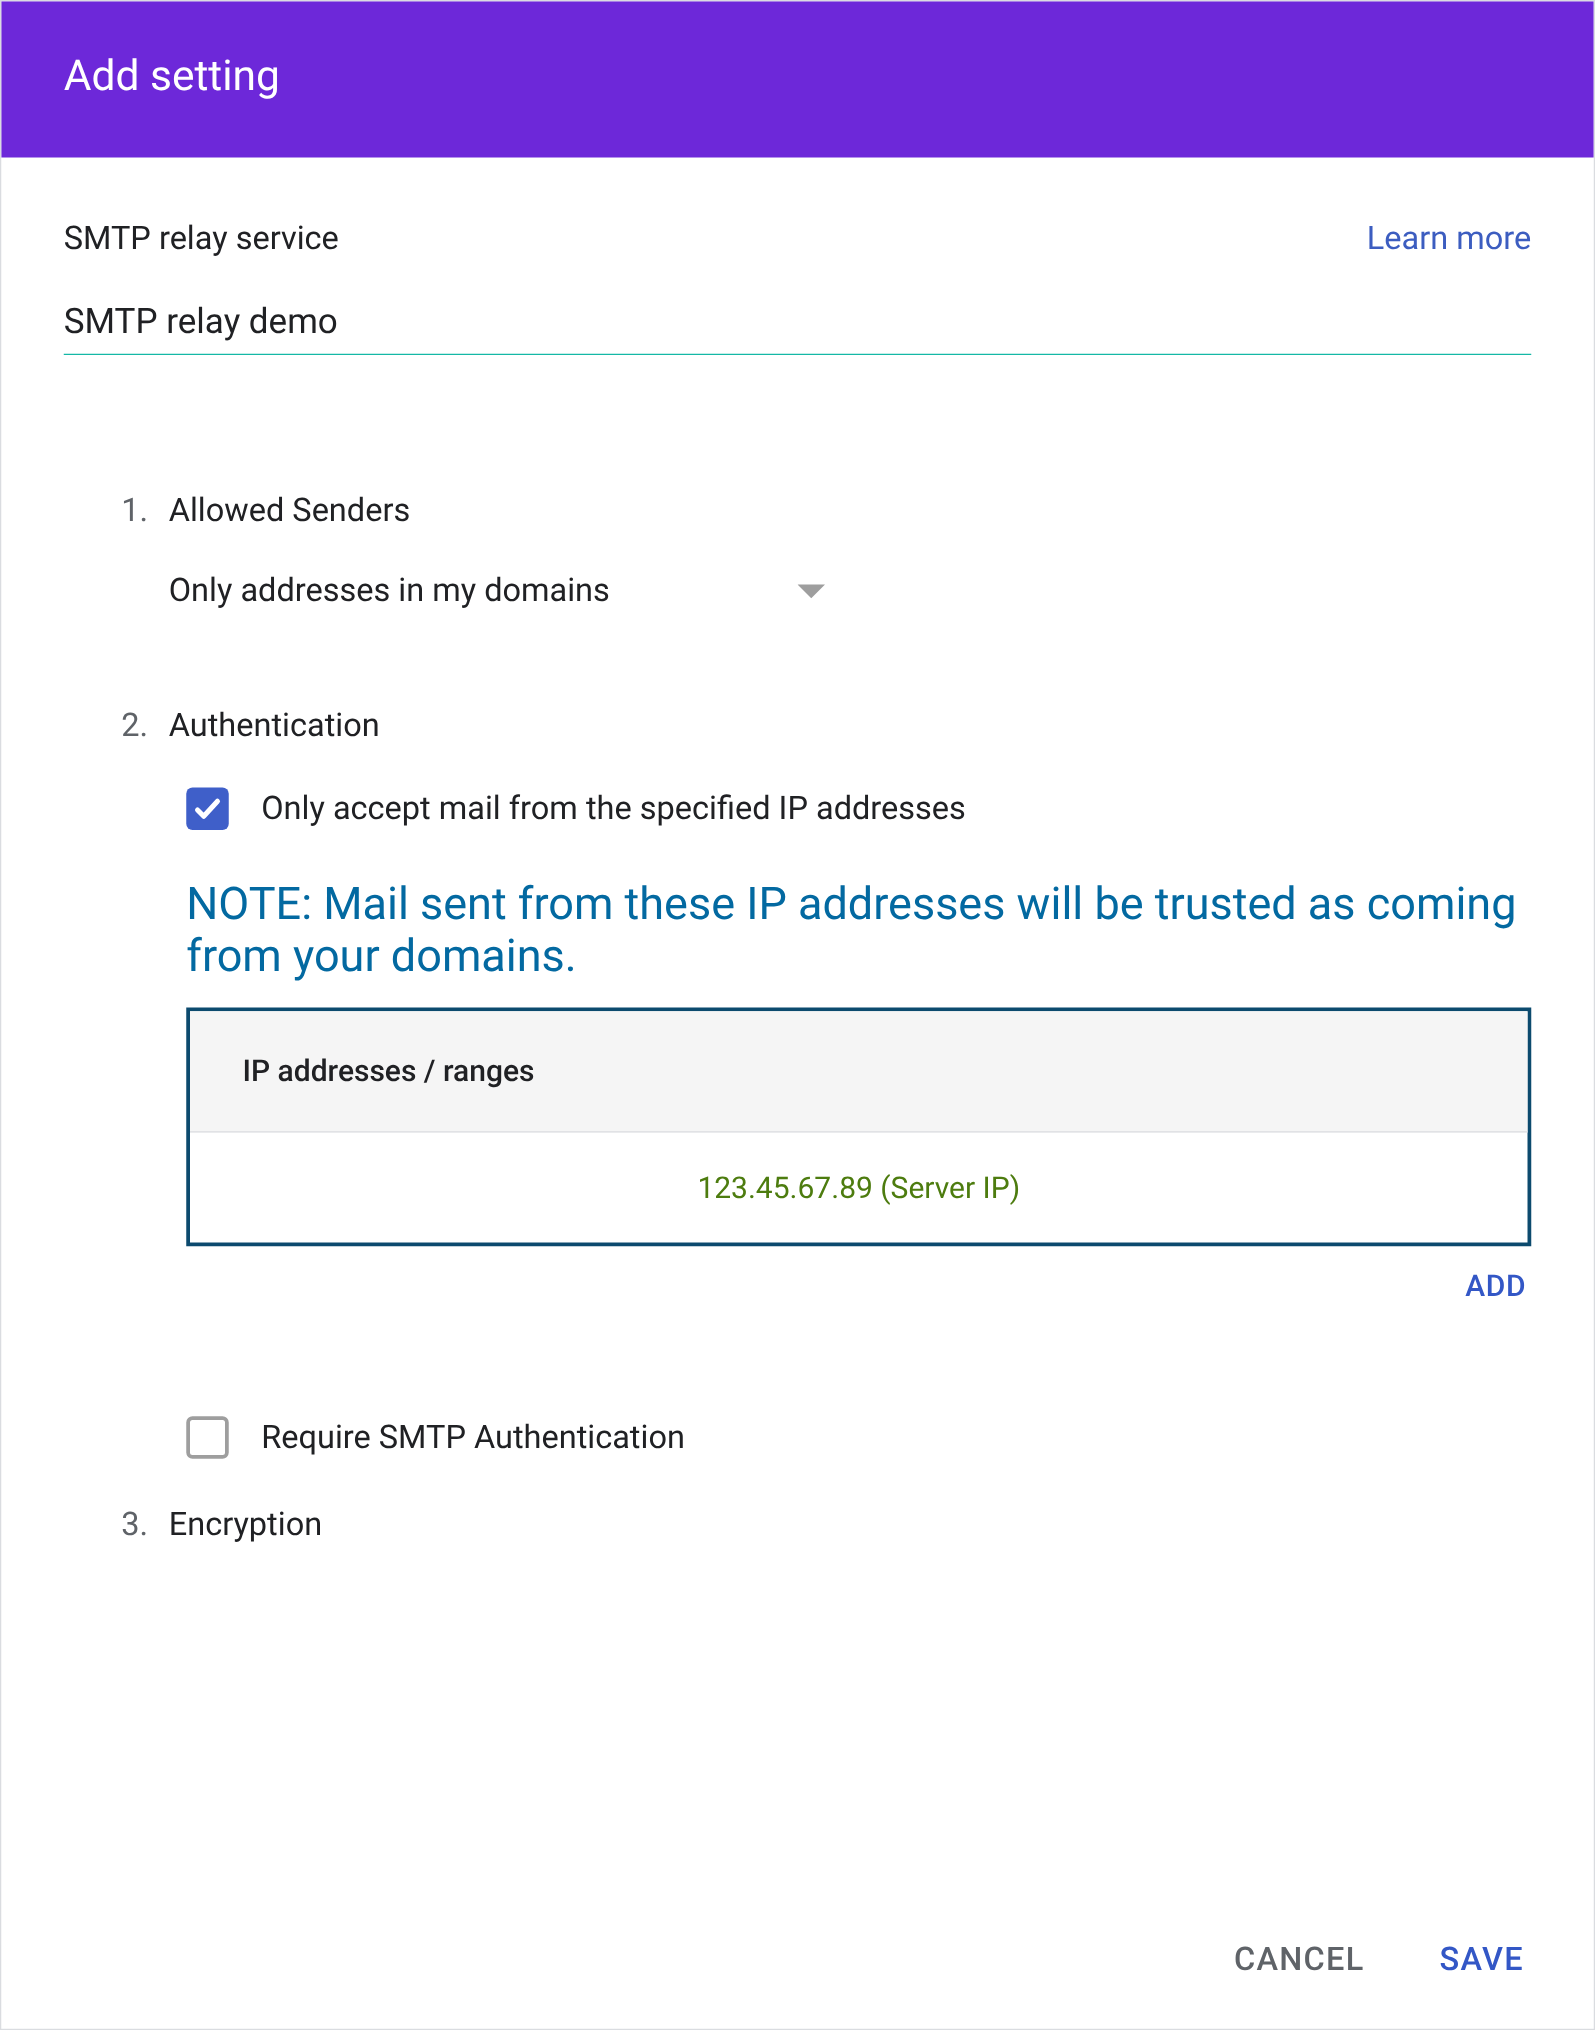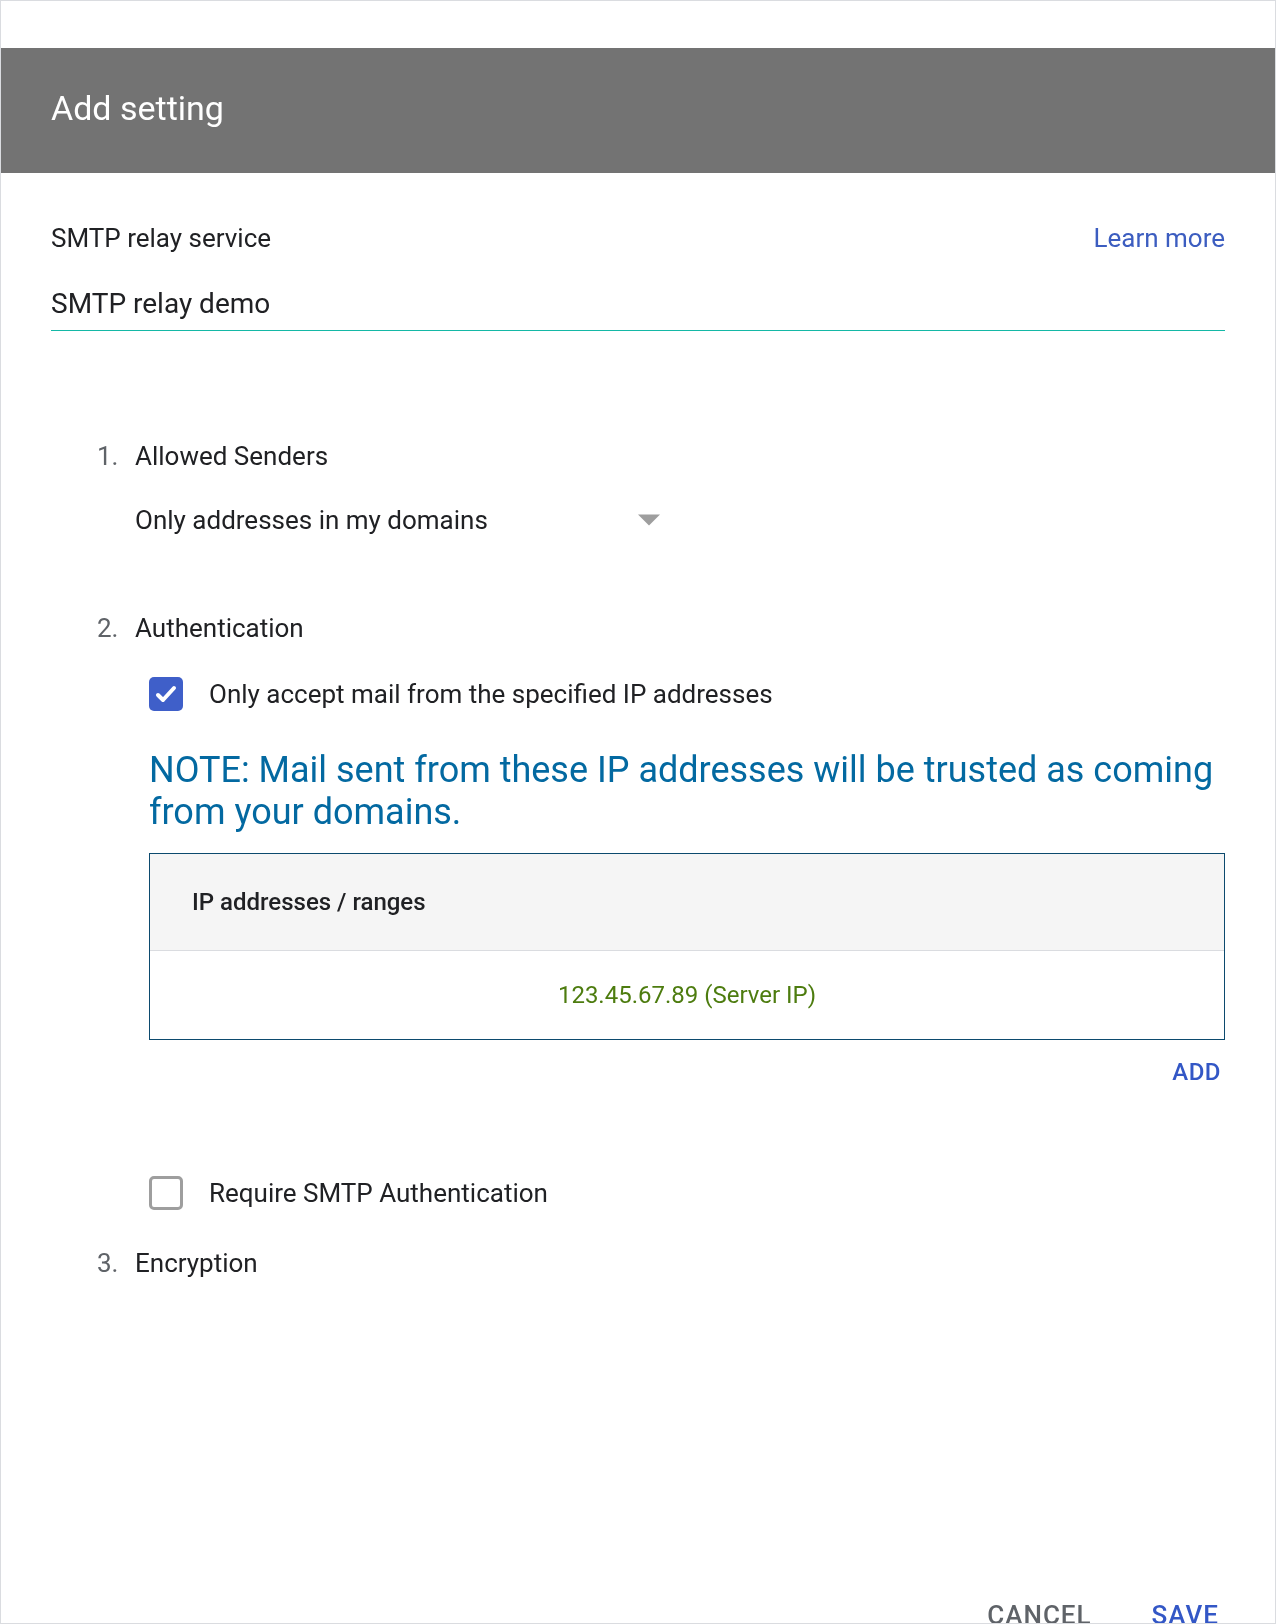--- a/index.html
+++ b/index.html
@@ -9,24 +9,23 @@
     }
     body {
       font-family: 'Roboto', 'Helvetica Neue', Arial, sans-serif;
       background: #fff;
       color: #202124;
       width: 1276px;
       height: 1624px;
       border: 1px solid #dadce0;
     }
     .header {
-      background: #737373;
+      background: #6d28d9;
       color: #fff;
       padding: 40px 50px 45px 50px;
-      margin-top: 47px;
     }
     .header-title {
       font-size: 34px;
       font-weight: 400;
     }
     .content {
       padding: 50px 50px 0 50px;
     }
     .top-row {
       display: flex;
@@ -125,21 +124,21 @@
       color: #202124;
     }
     .note-text {
       font-size: 36px;
       color: #0369a1;
       padding-left: 52px;
       margin-bottom: 20px;
     }
     .ip-table {
       margin-left: 52px;
-      border: 1px solid #0c4a6e;
+      border: 3px solid #0c4a6e;
       margin-bottom: 18px;
     }
     .ip-table-header {
       background: #f5f5f5;
       padding: 34px 42px;
       font-size: 24px;
       font-weight: 500;
       color: #202124;
       border-bottom: 1px solid #dadce0;
     }

